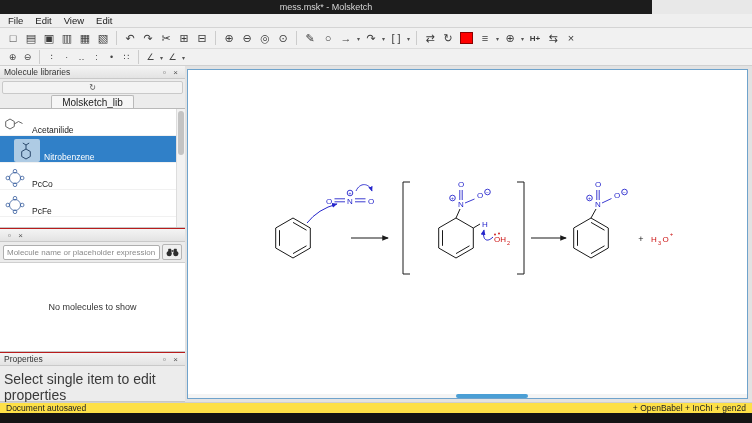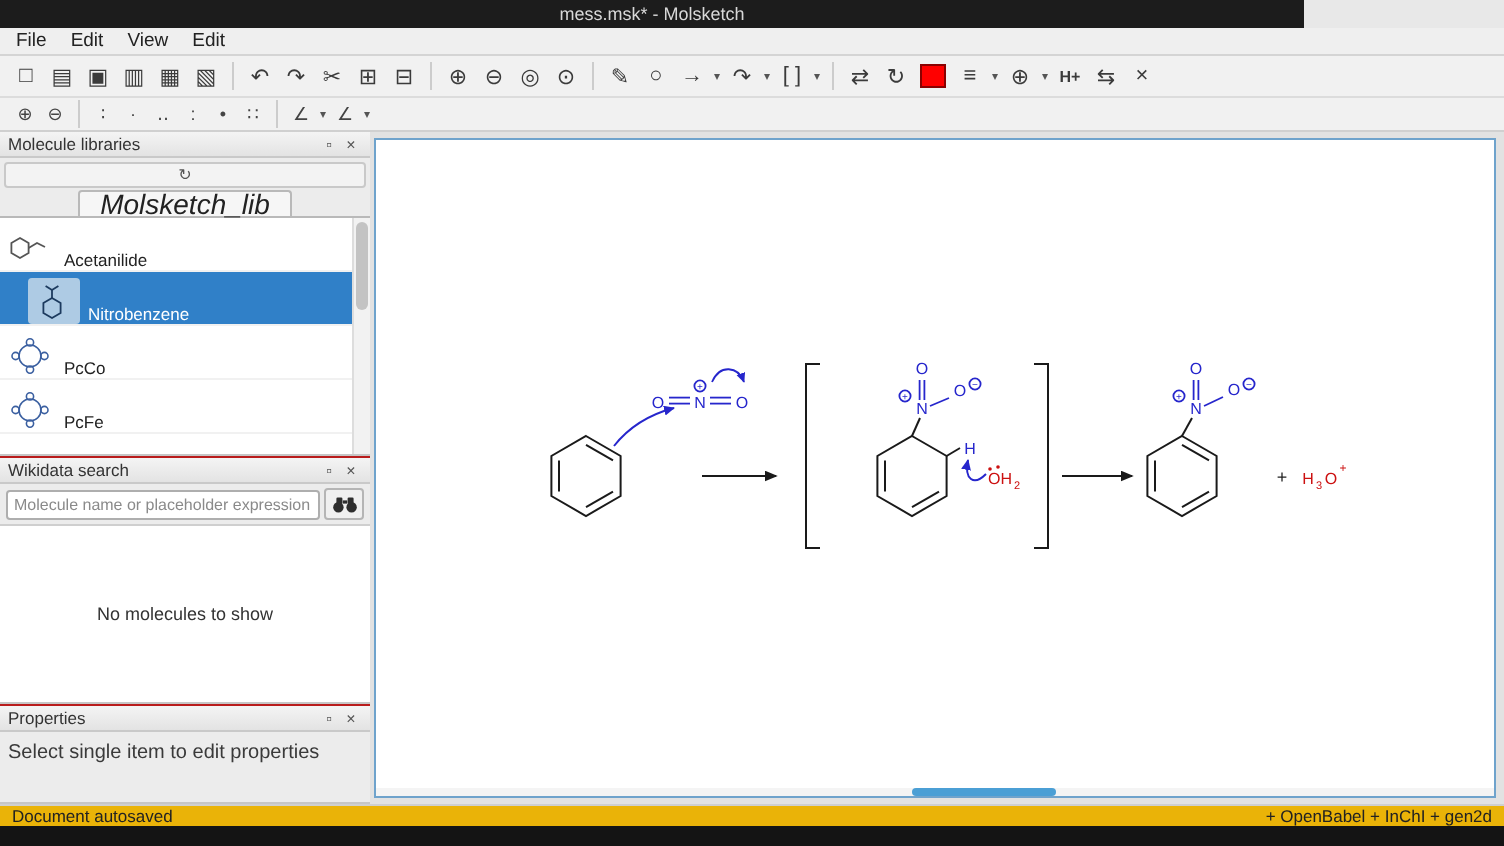--- a/index.html
+++ b/index.html
@@ -41,21 +41,21 @@
   .ph-title{flex:1;font-size:8.5px;color:#333;}
   .ph-btn{width:11px;height:11px;display:flex;align-items:center;justify-content:center;
           font-size:8px;color:#555;}
 
   .panel-lib{top:0;height:162px;}
   .lib-btn-row{height:16px;display:flex;align-items:center;padding:1px 2px;}
   .lib-btn{flex:1;height:13px;background:#f3f3f3;border:1px solid #c9c9c9;border-radius:2px;
            display:flex;align-items:center;justify-content:center;font-size:8px;color:#555;}
   .tab-row{height:14px;display:flex;justify-content:center;align-items:flex-end;border-bottom:1px solid #b9b9b9;}
   .tab{height:13px;padding:0 10px;background:#f6f6f6;border:1px solid #b9b9b9;border-bottom:none;
-       border-radius:2px 2px 0 0;font-size:14px;color:#222;display:flex;align-items:center;font-style:italic;}
+       border-radius:2px 2px 0 0;font-size:10px;color:#222;display:flex;align-items:center;}
   .lib-list{position:relative;height:118px;background:#ffffff;overflow:hidden;}
   .lib-item{height:27px;display:flex;align-items:flex-end;padding-left:2px;border-bottom:1px solid #f1f1f1;}
   .lib-item .thumb{width:26px;height:23px;display:flex;align-items:center;justify-content:center;border-radius:2px;}
   .lib-label{font-size:8.5px;margin-left:4px;color:#222;}
   .lib-item.selected{background:#3080c8;padding-left:14px;}
   .lib-item.selected .lib-label{color:#ffffff;}
   .lib-item.selected .thumb{background:#aecbe4;}
   .vscroll{position:absolute;right:0;top:0;bottom:0;width:9px;background:#f2f2f2;border-left:1px solid #ddd;}
   .vthumb{position:absolute;left:1px;right:1px;top:2px;height:44px;background:#c3c3c3;border-radius:3px;}
 
@@ -65,32 +65,32 @@
                 padding:0 3px;background:#fff;color:#222;outline:none;
                 font-family:"Liberation Sans","DejaVu Sans",sans-serif;}
   .search-input::placeholder{color:#8a8a8a;}
   .search-btn{width:20px;height:16px;background:#f0f0f0;border:1px solid #b5b5b5;border-radius:2px;
               display:flex;align-items:center;justify-content:center;padding:0;}
   .wik-empty{height:89px;background:#ffffff;border-top:1px solid #cfcfcf;display:flex;
              align-items:center;justify-content:center;}
   .wik-empty span{font-size:9px;color:#333;text-align:center;}
 
   .panel-prop{top:287px;height:49px;}
-  .prop-hint{font-size:10px;color:#3a3a3a;padding:5px 4px;}
+  .prop-hint{font-size:14px;color:#3a3a3a;padding:5px 4px;}
 
   
   .canvas{position:absolute;left:187px;top:3px;width:561px;height:330px;background:#ffffff;
           border:1px solid #6fa3cc;}
   .scheme{position:absolute;left:0;top:0;}
   .scheme text{font-family:"Liberation Sans","DejaVu Sans",sans-serif;}
   .hscroll{position:absolute;left:0;right:0;bottom:0;height:4px;background:#f4f4f4;}
   .hthumb{position:absolute;left:268px;width:72px;top:0;bottom:0;background:#4b9fd5;border-radius:2px;}
 
   
-  .statusbar{position:absolute;left:0;top:402px;width:752px;height:11px;background:#eab308;
+  .statusbar{position:absolute;left:0;top:402px;width:752px;height:11px;background:#fde047;
              border-top:1px solid #cfcfcf;display:flex;align-items:center;
              justify-content:space-between;padding:0 6px;}
   .statusbar span{font-size:8.5px;color:#222;}
 
   .bottomstrip{position:absolute;left:0;top:413px;width:752px;height:10px;background:#141414;}
 </style>
 </head>
 <body>
 
 <div id="screen">
@@ -233,21 +233,20 @@
             <span class="lib-label">PcFe</span>
           </div>
           <div class="vscroll">
             <div class="vthumb"></div>
           </div>
         </div>
       </div>
 
       <div class="panel panel-wik">
         <div class="panel-header">
-          <span class="ph-title">Wikidata search</span>
           <span class="ph-btn">▫</span>
           <span class="ph-btn">×</span>
         </div>
         <div class="search-row">
           <input class="search-input" type="text" placeholder="Molecule name or placeholder expression" style="">
           <button class="search-btn">
             <span>
               <svg width="13" height="9" viewBox="0 0 13 9">
                 <g fill="#2e2e2e">
                   <circle cx="3.2" cy="5.6" r="2.6"></circle>

